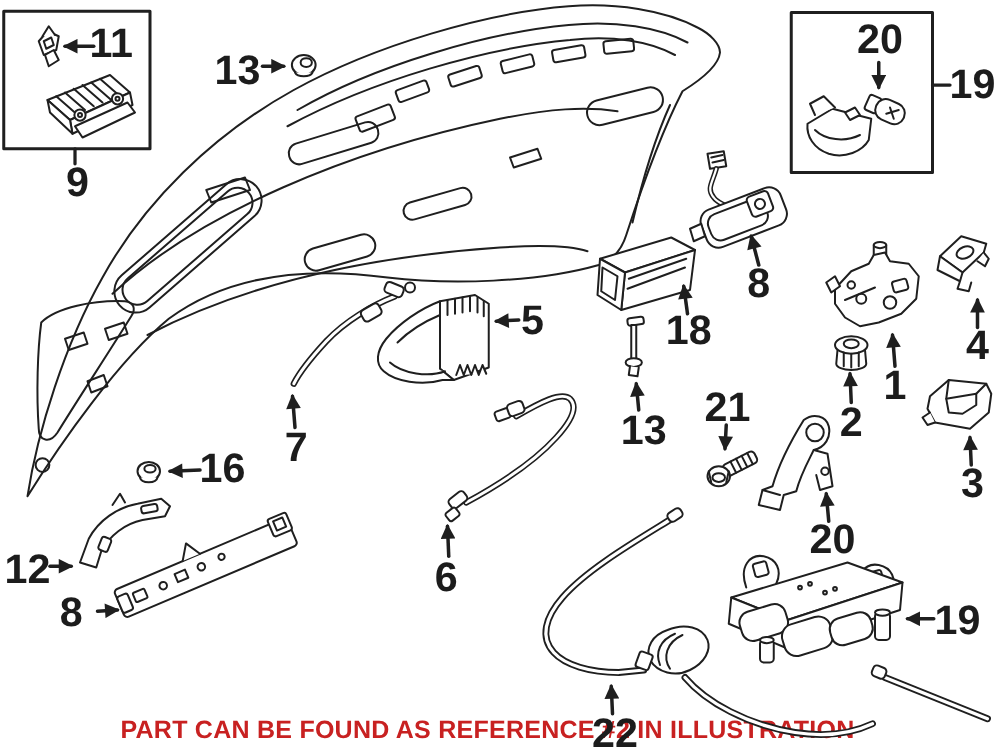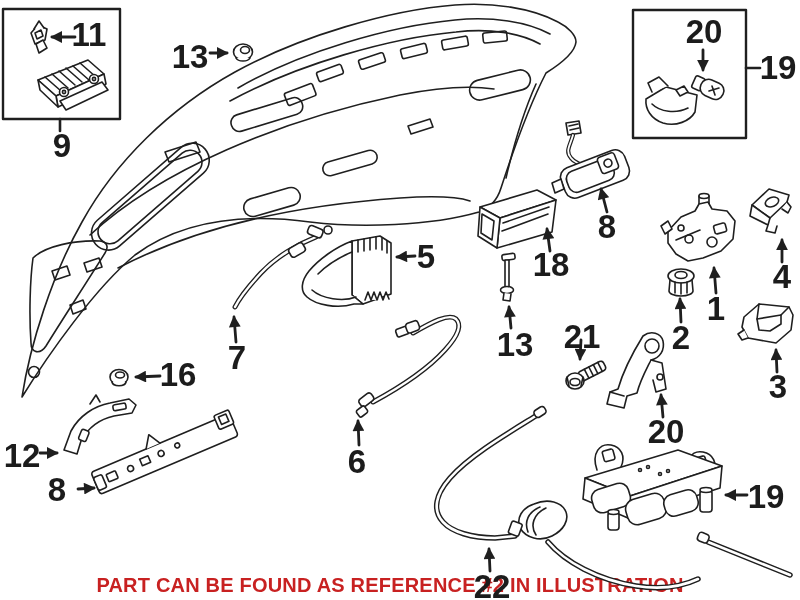--- a/index.html
+++ b/index.html
@@ -310,15 +310,15 @@
   <div class="plabel" style="left:89px;top:34px">11</div>
   <div class="plabel" style="left:551px;top:264px">18</div>
   <div class="plabel" style="left:515px;top:344px">13</div>
   <div class="plabel" style="left:22px;top:455px">12</div>
   <div class="plabel" style="left:57px;top:489px">8</div>
   <div class="plabel" style="left:178px;top:374px">16</div>
   <div class="plabel" style="left:778px;top:67px">19</div>
   <div class="plabel" style="left:704px;top:31px">20</div>
   <div class="plabel" style="left:766px;top:496px">19</div>
   <div class="plabel" style="left:666px;top:431px">20</div>
-  <div class="plabel" style="left:582px;top:336px">21</div>
+  <div class="plabel" style="left:582px;top:325px">21</div>
   <div class="plabel" style="left:492px;top:586px">22</div>
 </div>
 
 </body></html>

